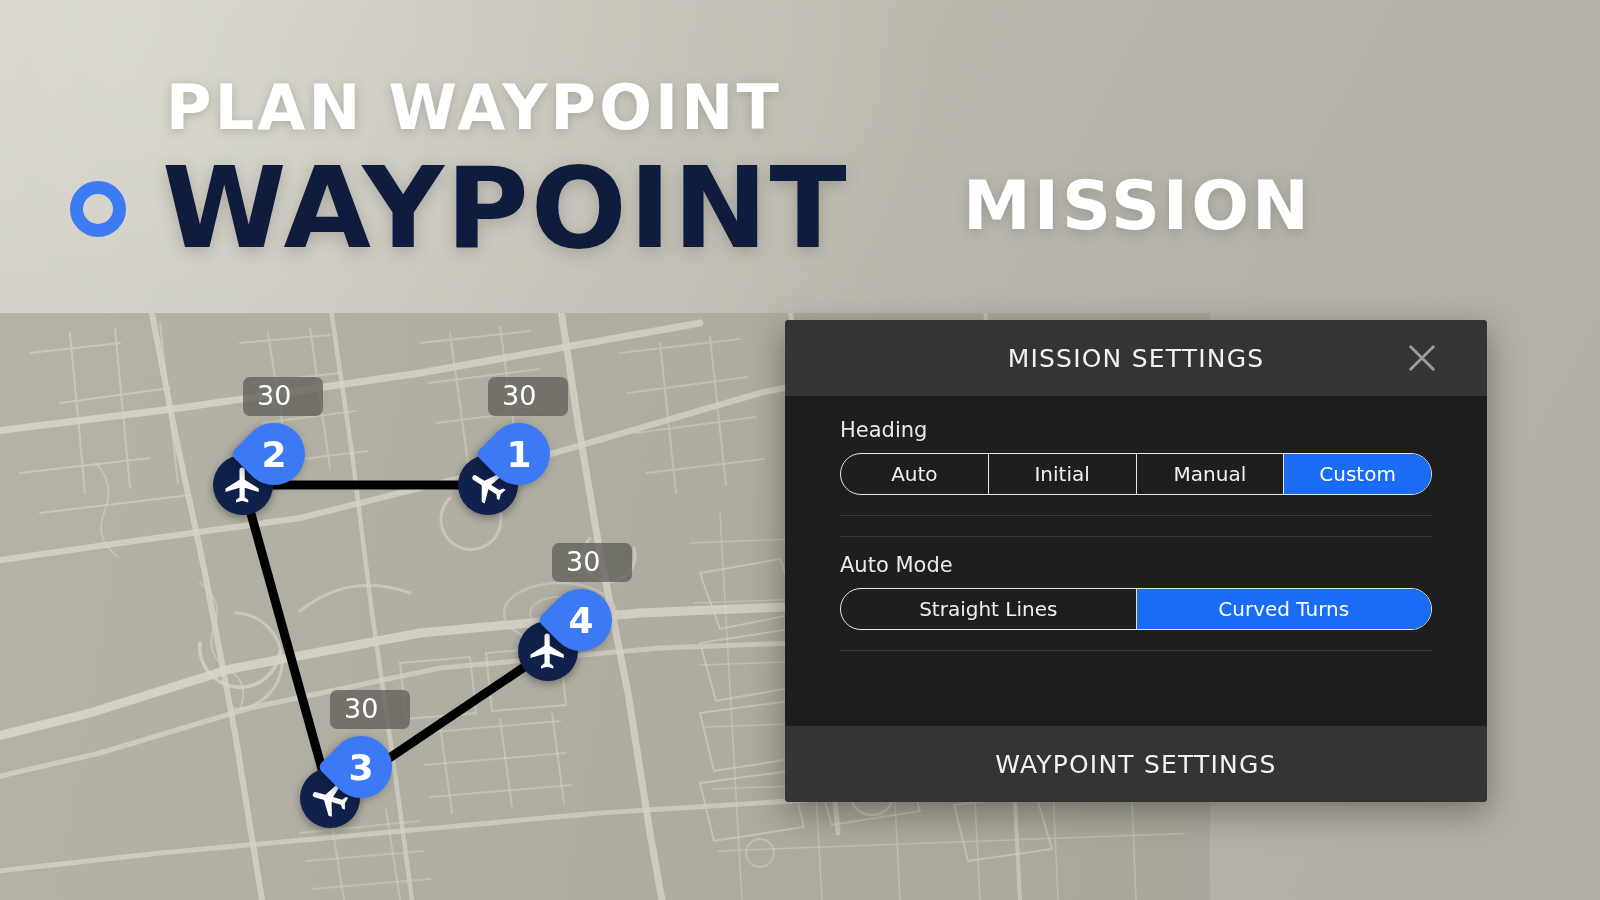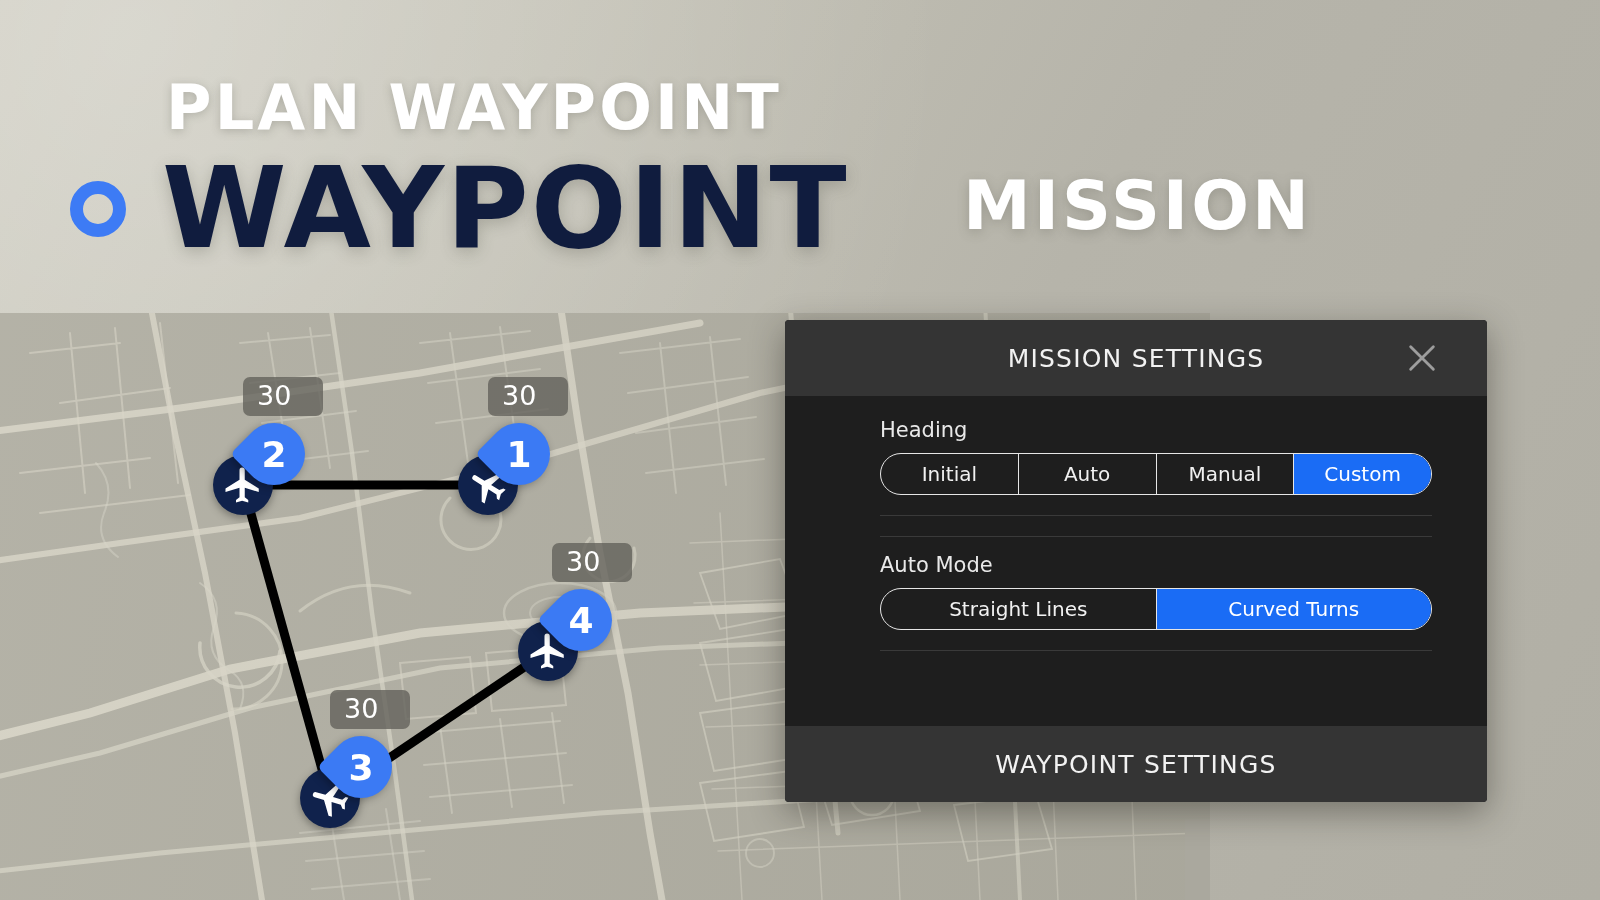--- a/index.html
+++ b/index.html
@@ -117,21 +117,21 @@
     color:#f2f2f2; font-size:25px; letter-spacing:1.2px; font-weight:400;
     font-family:"DejaVu Sans", sans-serif;
   }
   #close-btn{
     position:absolute; right:48px; top:50%; transform:translateY(-50%);
     width:34px; height:34px; cursor:pointer;
   }
   #close-btn svg{ width:34px; height:34px; display:block; }
 
   #panel-body{
-    background:#1e1e1e; padding:22px 55px 0 55px; height:330px;margin-left:40px;
+    background:#1e1e1e; padding:22px 55px 0 55px; height:330px;
   }
   .field{ margin-bottom:0; }
   .field-label{
     color:#e9e9e9; font-size:21px; font-weight:400; margin-bottom:11px;
     font-family:"DejaVu Sans", sans-serif;
   }
   .seg{
     display:flex; width:100%; height:42px;
     border:1px solid #e6e6e6; border-radius:21px; overflow:hidden;
     background:#1e1e1e;
@@ -317,22 +317,22 @@
         <path d="M4 4 L20 20 M20 4 L4 20"></path>
       </svg>
     </div>
   </div>
 
   <div id="panel-body">
 
     <div class="field">
       <div class="field-label">Heading</div>
       <div class="seg">
+        <div class="seg-opt">Auto</div>
         <div class="seg-opt">Initial</div>
-        <div class="seg-opt">Auto</div>
         <div class="seg-opt">Manual</div>
         <div class="seg-opt active">Custom</div>
       </div>
     </div>
 
     <div class="divider"></div>
 
 
     <div class="divider"></div>
 

